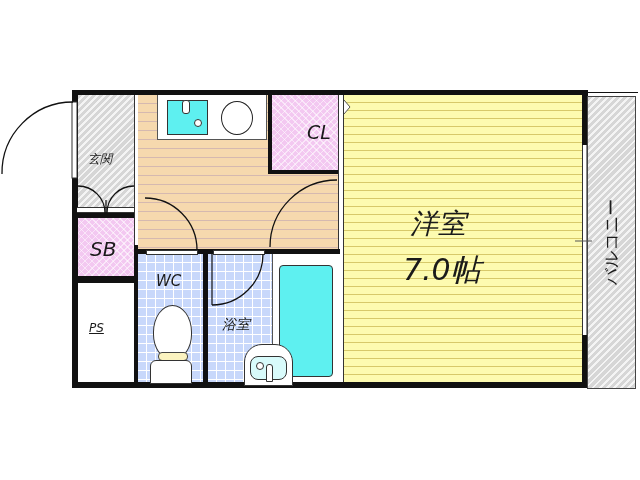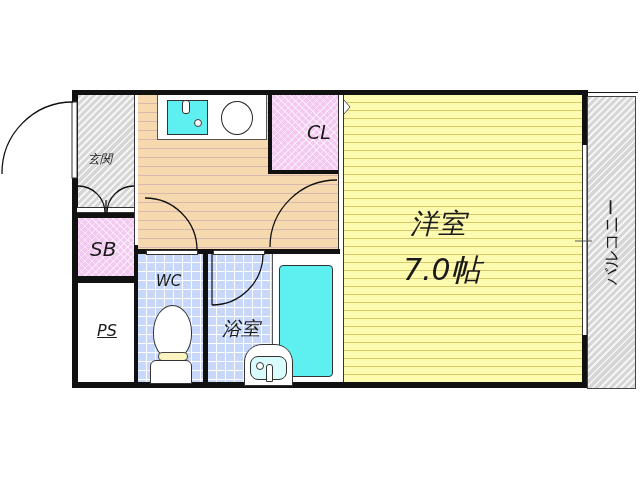--- a/index.html
+++ b/index.html
@@ -22,21 +22,21 @@
 <div class="abs hatch" style="left:78px;top:95px;width:56px;height:118px;"></div>
 <div class="abs" style="left:77px;top:207px;width:57px;height:4px;background:#fff;border-top:1px solid #333;border-bottom:1px solid #333;"></div>
 <div class="lbl" style="left:88px;top:151px;font-size:12px;">玄関</div>
 
 <div class="abs" style="left:134px;top:95px;width:3px;height:150px;background:#fff;border-left:1px solid #333;"></div>
 
 <div class="abs pink" style="left:78px;top:218px;width:56px;height:58px;"></div>
 <div class="lbl" style="left:90px;top:237px;font-size:20px;font-style:italic;">SB</div>
 
 <div class="abs" style="left:78px;top:283px;width:56px;height:99px;background:#fff;"></div>
-<div class="lbl" style="left:97px;top:321px;font-size:16px;text-decoration:underline;">PS</div>
+<div class="lbl" style="left:89px;top:321px;font-size:12px;text-decoration:underline;">PS</div>
 
 <div class="abs beige" style="left:138px;top:95px;width:200px;height:154px;"></div>
 
 <div class="abs" style="left:157px;top:95px;width:108px;height:44px;background:#fff;border:1px solid #555;border-top:none;"></div>
 <div class="abs" style="left:167px;top:100px;width:39px;height:33px;background:#5ef0f0;border:1px solid #333;"></div>
 <div class="abs" style="left:182px;top:100px;width:6px;height:12px;background:#fff;border:1px solid #333;border-radius:3px;"></div>
 <div class="abs" style="left:194px;top:119px;width:6px;height:6px;background:#fff;border:1px solid #333;border-radius:50%;"></div>
 <div class="abs" style="left:221px;top:101px;width:30px;height:32px;background:#fff;border:1px solid #222;border-radius:50%;"></div>
 
 <div class="abs pink" style="left:268px;top:95px;width:70px;height:75px;border-left:4px solid #111;border-bottom:4px solid #111;"></div>
@@ -60,21 +60,21 @@
 <div class="abs" style="left:146px;top:250px;width:50px;height:3px;background:#fff;border:1px solid #333;"></div>
 <div class="lbl" style="left:156px;top:272px;font-size:15px;">WC</div>
 <div class="abs" style="left:153px;top:305px;width:37px;height:52px;background:#fff;border:1px solid #333;border-radius:50% 50% 45% 45%;"></div>
 <div class="abs" style="left:158px;top:352px;width:28px;height:7px;background:#fbf3c0;border:1px solid #444;border-radius:4px;"></div>
 <div class="abs" style="left:150px;top:360px;width:40px;height:22px;background:#fff;border:1px solid #333;border-radius:6px 6px 0 0;"></div>
 
 <div class="abs wall" style="left:203px;top:254px;width:5px;height:128px;"></div>
 
 <div class="abs tile" style="left:208px;top:254px;width:64px;height:128px;"></div>
 <div class="abs" style="left:213px;top:250px;width:50px;height:3px;background:#fff;border:1px solid #333;"></div>
-<div class="lbl" style="left:222px;top:316px;font-size:19px;">浴室</div>
+<div class="lbl" style="left:222px;top:316px;font-size:14px;">浴室</div>
 <div class="abs" style="left:272px;top:254px;width:66px;height:128px;background:#fff;border-left:1px solid #555;"></div>
 <div class="abs" style="left:279px;top:265px;width:52px;height:110px;background:#5ef0f0;border:1px solid #333;border-radius:4px;"></div>
 <div class="abs" style="left:244px;top:344px;width:47px;height:40px;background:#fff;border:1px solid #333;border-radius:18px 18px 0 0;"></div>
 <div class="abs" style="left:250px;top:356px;width:35px;height:22px;background:#d8fbfb;border:1px solid #333;border-radius:8px;"></div>
 <div class="abs" style="left:256px;top:362px;width:6px;height:6px;background:#fff;border:1px solid #333;border-radius:50%;"></div>
 <div class="abs" style="left:266px;top:364px;width:5px;height:16px;background:#fff;border:1px solid #333;border-radius:3px 3px 0 0;"></div>
 
 <svg width="640" height="480" viewBox="0 0 640 480">
 
   <rect x="72" y="102" width="5" height="76" fill="#fff" stroke="#333" stroke-width="1"></rect>

